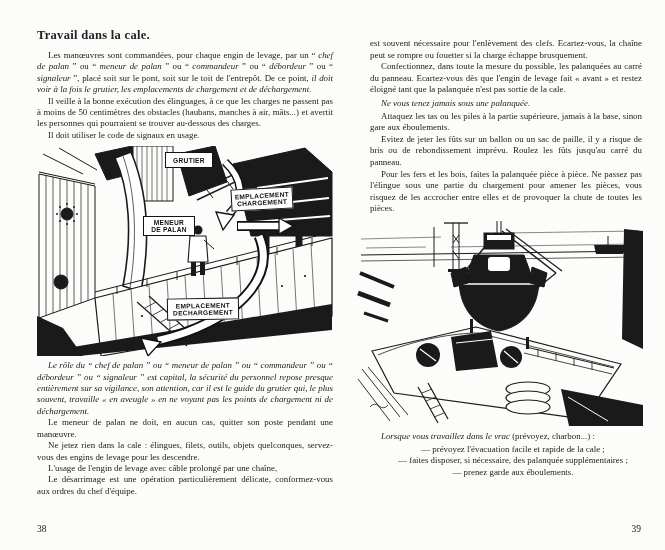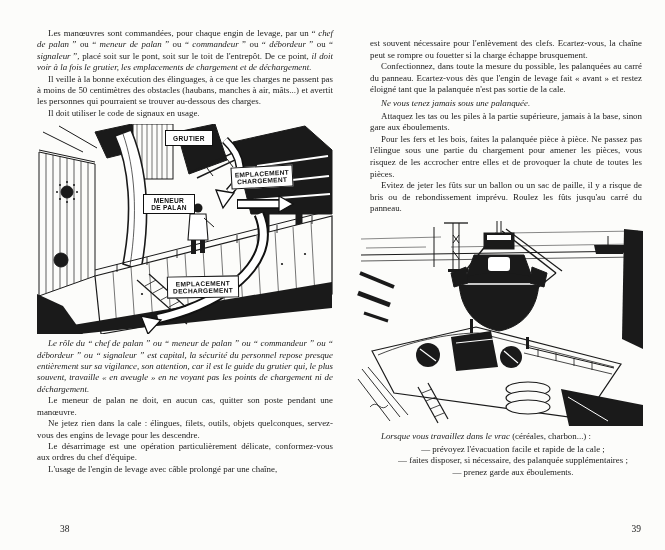--- a/index.html
+++ b/index.html
@@ -11,41 +11,42 @@
   .page-right{left:370px;top:30px;width:272px;margin-top:8px;}
   h1.title{font:bold 12.5px/15px "Liberation Serif", serif;margin:0 0 7px 0;letter-spacing:.3px;}
   p.para{font-size:8.9px;line-height:11.4px;margin:0;text-align:justify;text-indent:11px;
          -webkit-hyphens:auto;hyphens:auto;}
   .page-right p.para{line-height:11.6px;}
   p.no-indent{text-indent:0;}
   p.it-line{margin:2px 0 1px 0;}
   em{font-style:italic;}
   p.bullet{font-size:8.9px;line-height:11.8px;margin:0 0 0 14px;text-indent:0;text-align:center;}
   .pagenum{position:absolute;top:524px;font-size:9.5px;color:#222;}
-  .pagenum.pn-left{left:37px;margin-left:23px;}
+  .pagenum.pn-left{left:37px;}
   .pagenum.pn-right{right:24px;}
   .illust{position:relative;}
   .illust-left{width:296px;height:210px;margin:5px 0 4px 0;}
   .illust-right{width:287px;height:205px;margin:6px 0 5px -14px;}
   .illust svg{position:absolute;left:0;top:0;}
   .sign{position:absolute;background:#fff;border:1.2px solid #111;display:flex;align-items:center;
         justify-content:center;text-align:center;box-sizing:border-box;z-index:5;}
   .sign span{font:bold 6.6px/7.4px "Liberation Sans", sans-serif;color:#111;white-space:pre-line;
              letter-spacing:.3px;}
   .sign-grutier{left:128px;top:6px;width:48px;height:16px;}
   .sign-chargement{left:194px;top:42px;width:62px;height:22px;transform:rotate(-3deg);}
   .sign-meneur{left:106px;top:70px;width:52px;height:20px;}
   .sign-dechargement{left:130px;top:152px;width:72px;height:22px;transform:rotate(-1deg);}
 </style>
 </head>
 <body>
 
 <div class="spread">
 
   <section class="page page-left">
+    <h1 class="title">Travail dans la cale.</h1>
 
     <p class="para"><span>Les manœuvres sont commandées, pour chaque engin de levage, par un “ </span><em>chef de palan</em><span> ” ou “ </span><em>meneur de palan</em><span> ” ou “ </span><em>commandeur</em><span> ” ou “ </span><em>débordeur</em><span> ” ou “ </span><em>signaleur</em><span> ”, placé soit sur le pont, soit sur le toit de l'entrepôt. De ce point, </span><em>il doit voir à la fois le grutier, les emplacements de chargement et de déchargement.</em></p>
     <p class="para"><span>Il veille à la bonne exécution des élinguages, à ce que les charges ne passent pas à moins de 50 centimètres des obstacles (haubans, manches à air, mâts...) et avertit les personnes qui pourraient se trouver au-dessous des charges.</span></p>
     <p class="para"><span>Il doit utiliser le code de signaux en usage.</span></p>
 
     <div class="illust illust-left">
       <svg width="296" height="210" viewBox="0 0 296 210">
         <g stroke="#1a1a1a" fill="none" stroke-width="1">
 
           <polygon points="2,28 58,40 58,152 2,172" fill="#fcfcfa"></polygon>
@@ -190,31 +191,31 @@
       </div>
       <div class="sign sign-dechargement">
         <span>EMPLACEMENT
 DECHARGEMENT</span>
       </div>
     </div>
 
     <p class="para"><em>Le rôle du “ chef de palan ” ou “ meneur de palan ” ou “ commandeur ” ou “ débordeur ” ou “ signaleur ” est capital, la sécurité du personnel repose presque entièrement sur sa vigilance, son attention, car il est le guide du grutier qui, le plus souvent, travaille « en aveugle » en ne voyant pas les points de chargement ni de déchargement.</em></p>
     <p class="para"><span>Le meneur de palan ne doit, en aucun cas, quitter son poste pendant une manœuvre.</span></p>
     <p class="para"><span>Ne jetez rien dans la cale : élingues, filets, outils, objets quelconques, servez-vous des engins de levage pour les descendre.</span></p>
+    <p class="para"><span>L'usage de l'engin de levage avec câble prolongé par une chaîne,</span></p>
     <p class="para"><span>Le désarrimage est une opération particulièrement délicate, conformez-vous aux ordres du chef d'équipe.</span></p>
-    <p class="para"><span>L'usage de l'engin de levage avec câble prolongé par une chaîne,</span></p>
   </section>
 
   <section class="page page-right">
     <p class="para no-indent"><span>est souvent nécessaire pour l'enlèvement des clefs. Ecartez-vous, la chaîne peut se rompre ou fouetter si la charge échappe brusquement.</span></p>
     <p class="para"><span>Confectionnez, dans toute la mesure du possible, les palanquées au carré du panneau. Ecartez-vous dès que l'engin de levage fait « avant » et restez éloigné tant que la palanquée n'est pas sortie de la cale.</span></p>
     <p class="para it-line"><em>Ne vous tenez jamais sous une palanquée.</em></p>
     <p class="para"><span>Attaquez les tas ou les piles à la partie supérieure, jamais à la base, sinon gare aux éboulements.</span></p>
+    <p class="para"><span>Evitez de jeter les fûts sur un ballon ou un sac de paille, il y a risque de bris ou de rebondissement imprévu. Roulez les fûts jusqu'au carré du panneau.</span></p>
     <p class="para"><span>Pour les fers et les bois, faites la palanquée pièce à pièce. Ne passez pas l'élingue sous une partie du chargement pour amener les pièces, vous risquez de les accrocher entre elles et de provoquer la chute de toutes les pièces.</span></p>
-    <p class="para"><span>Evitez de jeter les fûts sur un ballon ou un sac de paille, il y a risque de bris ou de rebondissement imprévu. Roulez les fûts jusqu'au carré du panneau.</span></p>
 
     <div class="illust illust-right">
       <svg width="287" height="205" viewBox="0 0 287 205">
         <g stroke="#1a1a1a" fill="none" stroke-width="1">
 
           <g stroke="#555" stroke-width=".7">
             <line x1="5" y1="18" x2="85" y2="16"></line>
               <line x1="150" y1="12" x2="282" y2="10"></line>
             <line x1="95" y1="26" x2="280" y2="23"></line>
               <line x1="10" y1="27" x2="70" y2="26"></line>
@@ -296,21 +297,21 @@
             <line x1="6" y1="148" x2="44" y2="196"></line>
               <line x1="2" y1="158" x2="34" y2="200"></line>
             <line x1="12" y1="146" x2="52" y2="194"></line>
           </g>
 
           <path d="M14,186 q4,-5 9,-1 t9,-1" stroke-width=".8"></path>
         </g>
       </svg>
     </div>
 
-    <p class="para it-line"><em>Lorsque vous travaillez dans le vrac</em><span> (céréales, charbon...) :</span></p>
+    <p class="para it-line"><em>Lorsque vous travaillez dans le vrac</em><span> (prévoyez, charbon...) :</span></p>
     <p class="bullet">— prévoyez l'évacuation facile et rapide de la cale ;</p>
     <p class="bullet">— faites disposer, si nécessaire, des palanquée supplémentaires ;</p>
     <p class="bullet">— prenez garde aux éboulements.</p>
   </section>
 
   <span class="pagenum pn-left">38</span>
   <span class="pagenum pn-right">39</span>
 </div>
 
 </body></html>

